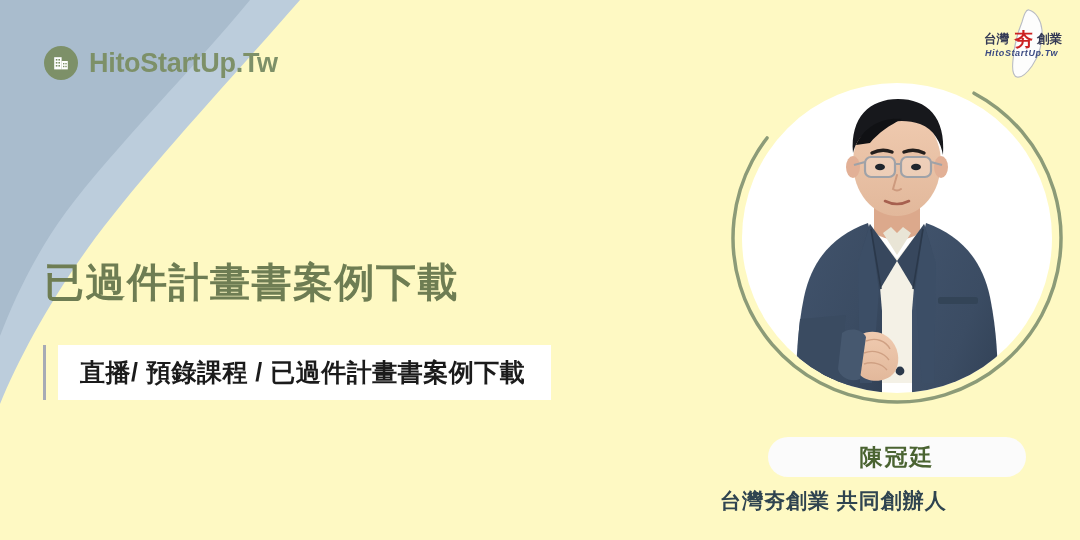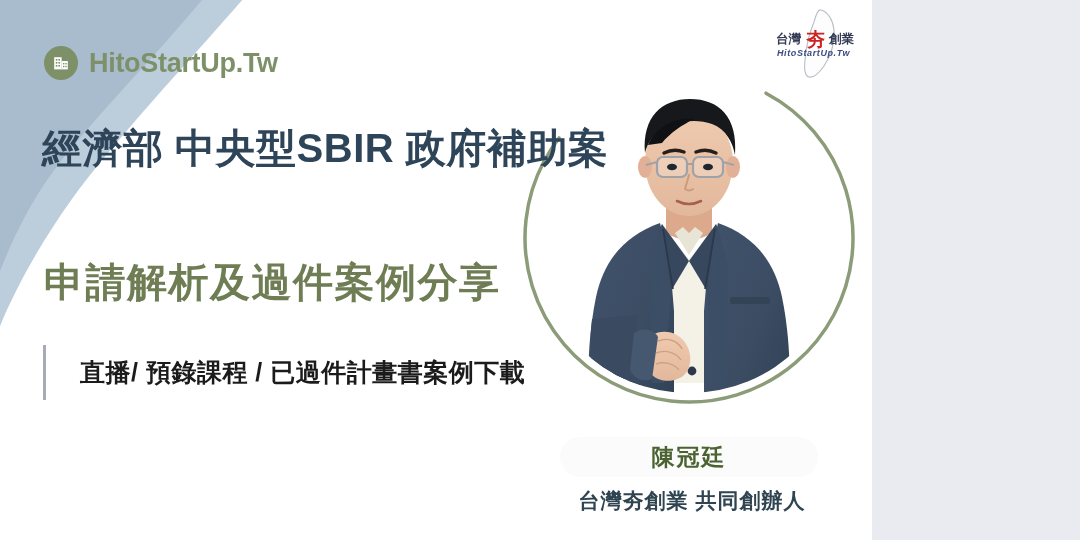--- a/index.html
+++ b/index.html
@@ -5,23 +5,23 @@
   * { margin:0; padding:0; box-sizing:border-box; }
   html,body { width:1080px; height:540px; }
   body {
     font-family: "Liberation Sans", "DejaVu Sans", sans-serif;
     background: #eaebf0;
     overflow: hidden;
   }
 
   #banner {
     position: relative;
-    width: 872px;
+    width: 1080px;
     height: 540px;
-    background: #ffffff;
+    background: #fef9c3;
     overflow: hidden;
   }
 
   
   .bg-curves { position:absolute; inset:0; z-index:0; pointer-events:none; }
 
   
   .brand-logo {
     position:absolute; top:6px; right:12px;
     width:96px; height:78px; z-index:6;
@@ -92,21 +92,21 @@
     position:absolute; left:48px; top:437px;
     width:258px; height:40px; border-radius:20px;
     background:#fbfbfb; display:flex; align-items:center; justify-content:center;
     z-index:7;
   }
   .name-pill-text {
     font-size:23px; font-weight:700; color:#4a6331; letter-spacing:2px; line-height:1;
   }
   .person-role {
     position:absolute; left:0; top:490px; width:360px;
-    text-align:center; font-size:21px; font-weight:700;
+    text-align:left; font-size:21px; font-weight:700;
     color:#2f4450; letter-spacing:1px; z-index:7; line-height:1;
   }
 </style>
 </head>
 <body>
 
 <div id="banner">
 
   <svg class="bg-curves" viewBox="0 0 1080 540" preserveAspectRatio="none">
     <path d="M0,0 L300,0 C232,78 140,176 88,248 C48,304 18,360 0,404 Z" fill="#bccddc"></path>
@@ -140,24 +140,23 @@
             <rect x="14.3" y="10" width="1.4" height="1.4" fill="#7d9068"></rect>
             <rect x="12" y="12.8" width="1.4" height="1.4" fill="#7d9068"></rect>
             <rect x="14.3" y="12.8" width="1.4" height="1.4" fill="#7d9068"></rect>
           </svg>
         </span>
         <span class="site-name">HitoStartUp.Tw</span>
       </div>
     </div>
 
     <div class="title-block">
-      <div class="title-line">經濟部  中央型SBIR  政府補助案</div>
-    </div>
-
-    <div class="subtitle-green">申請解析及過件案例分享</div>
+    </div>
+
+    <div class="subtitle-green">已過件計畫書案例下載</div>
 
     <div class="ribbon-wrap">
       <div class="ribbon-bar"></div>
       <div class="ribbon-box">
         <span class="ribbon-text">直播/ 預錄課程 /  已過件計畫書案例下載</span>
       </div>
     </div>
 
   </div>
 

